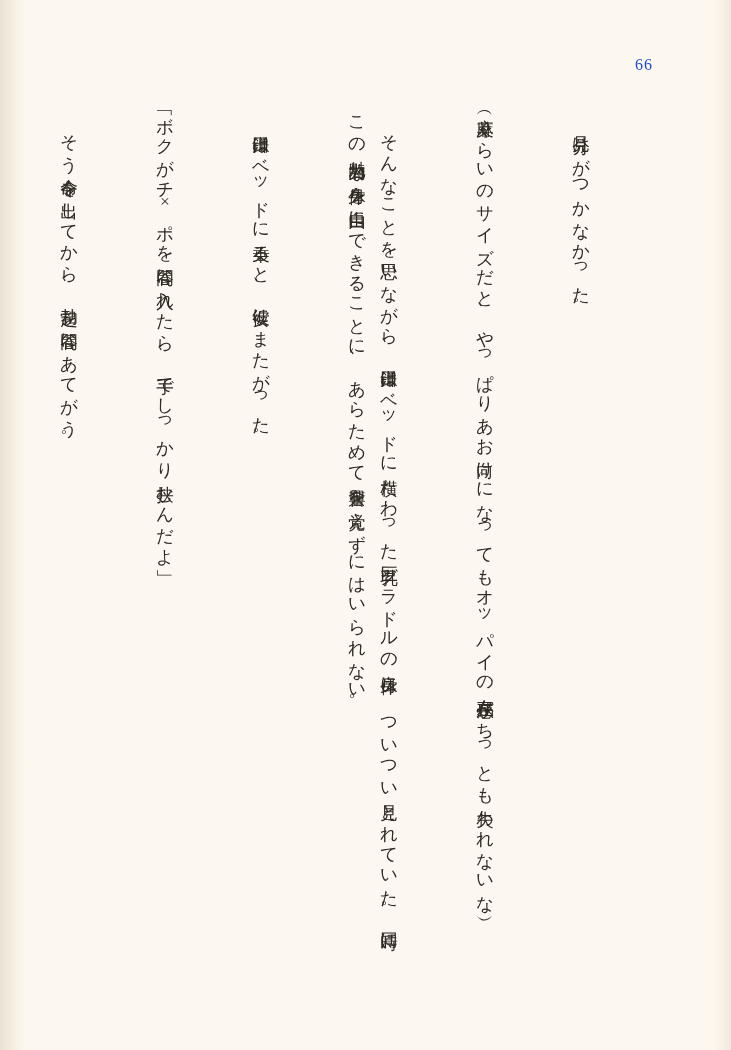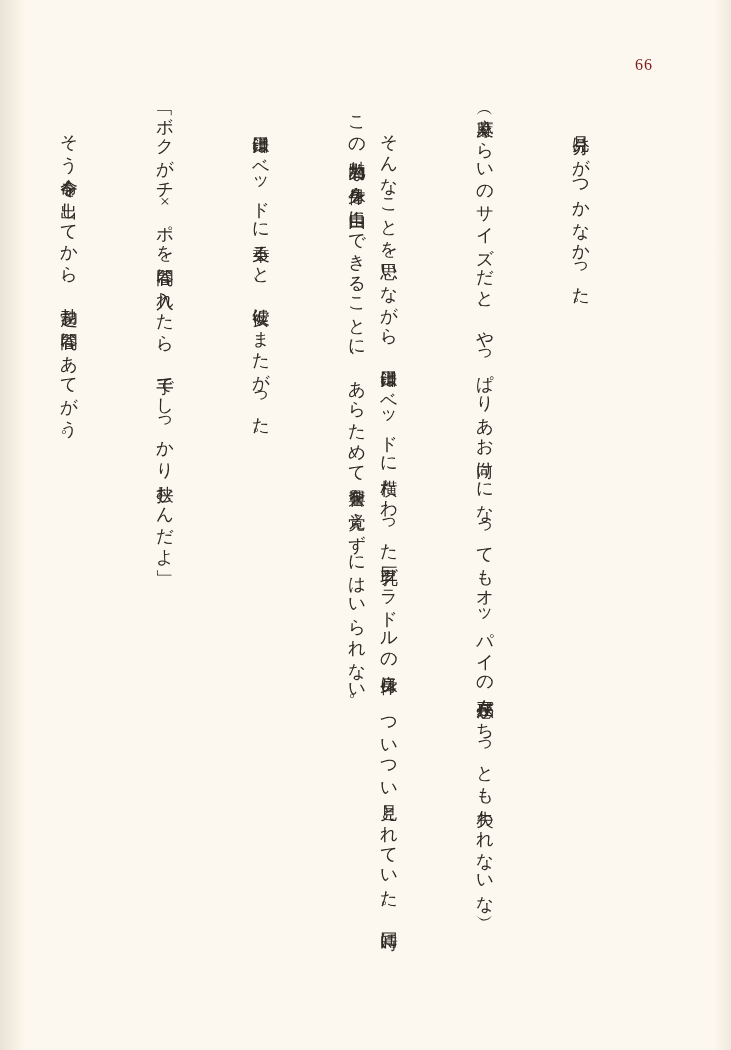--- a/index.html
+++ b/index.html
@@ -36,21 +36,21 @@
     width: 18px;
     background: linear-gradient(to left, rgba(190,175,150,0.20), rgba(253,248,239,0));
     pointer-events: none;
   }
   .page-number {
     position: absolute;
     top: 56px;
     right: 78px;
     font-size: 16px;
     letter-spacing: 1px;
-    color: #7f1d1d;
+    color: #1d4ed8;
   }
   .body-text {
     position: absolute;
     top: 104px;
     right: 70px;
     height: 860px;
     writing-mode: vertical-rl;
     text-orientation: upright;
     font-size: 17.5px;
     line-height: 32px;

